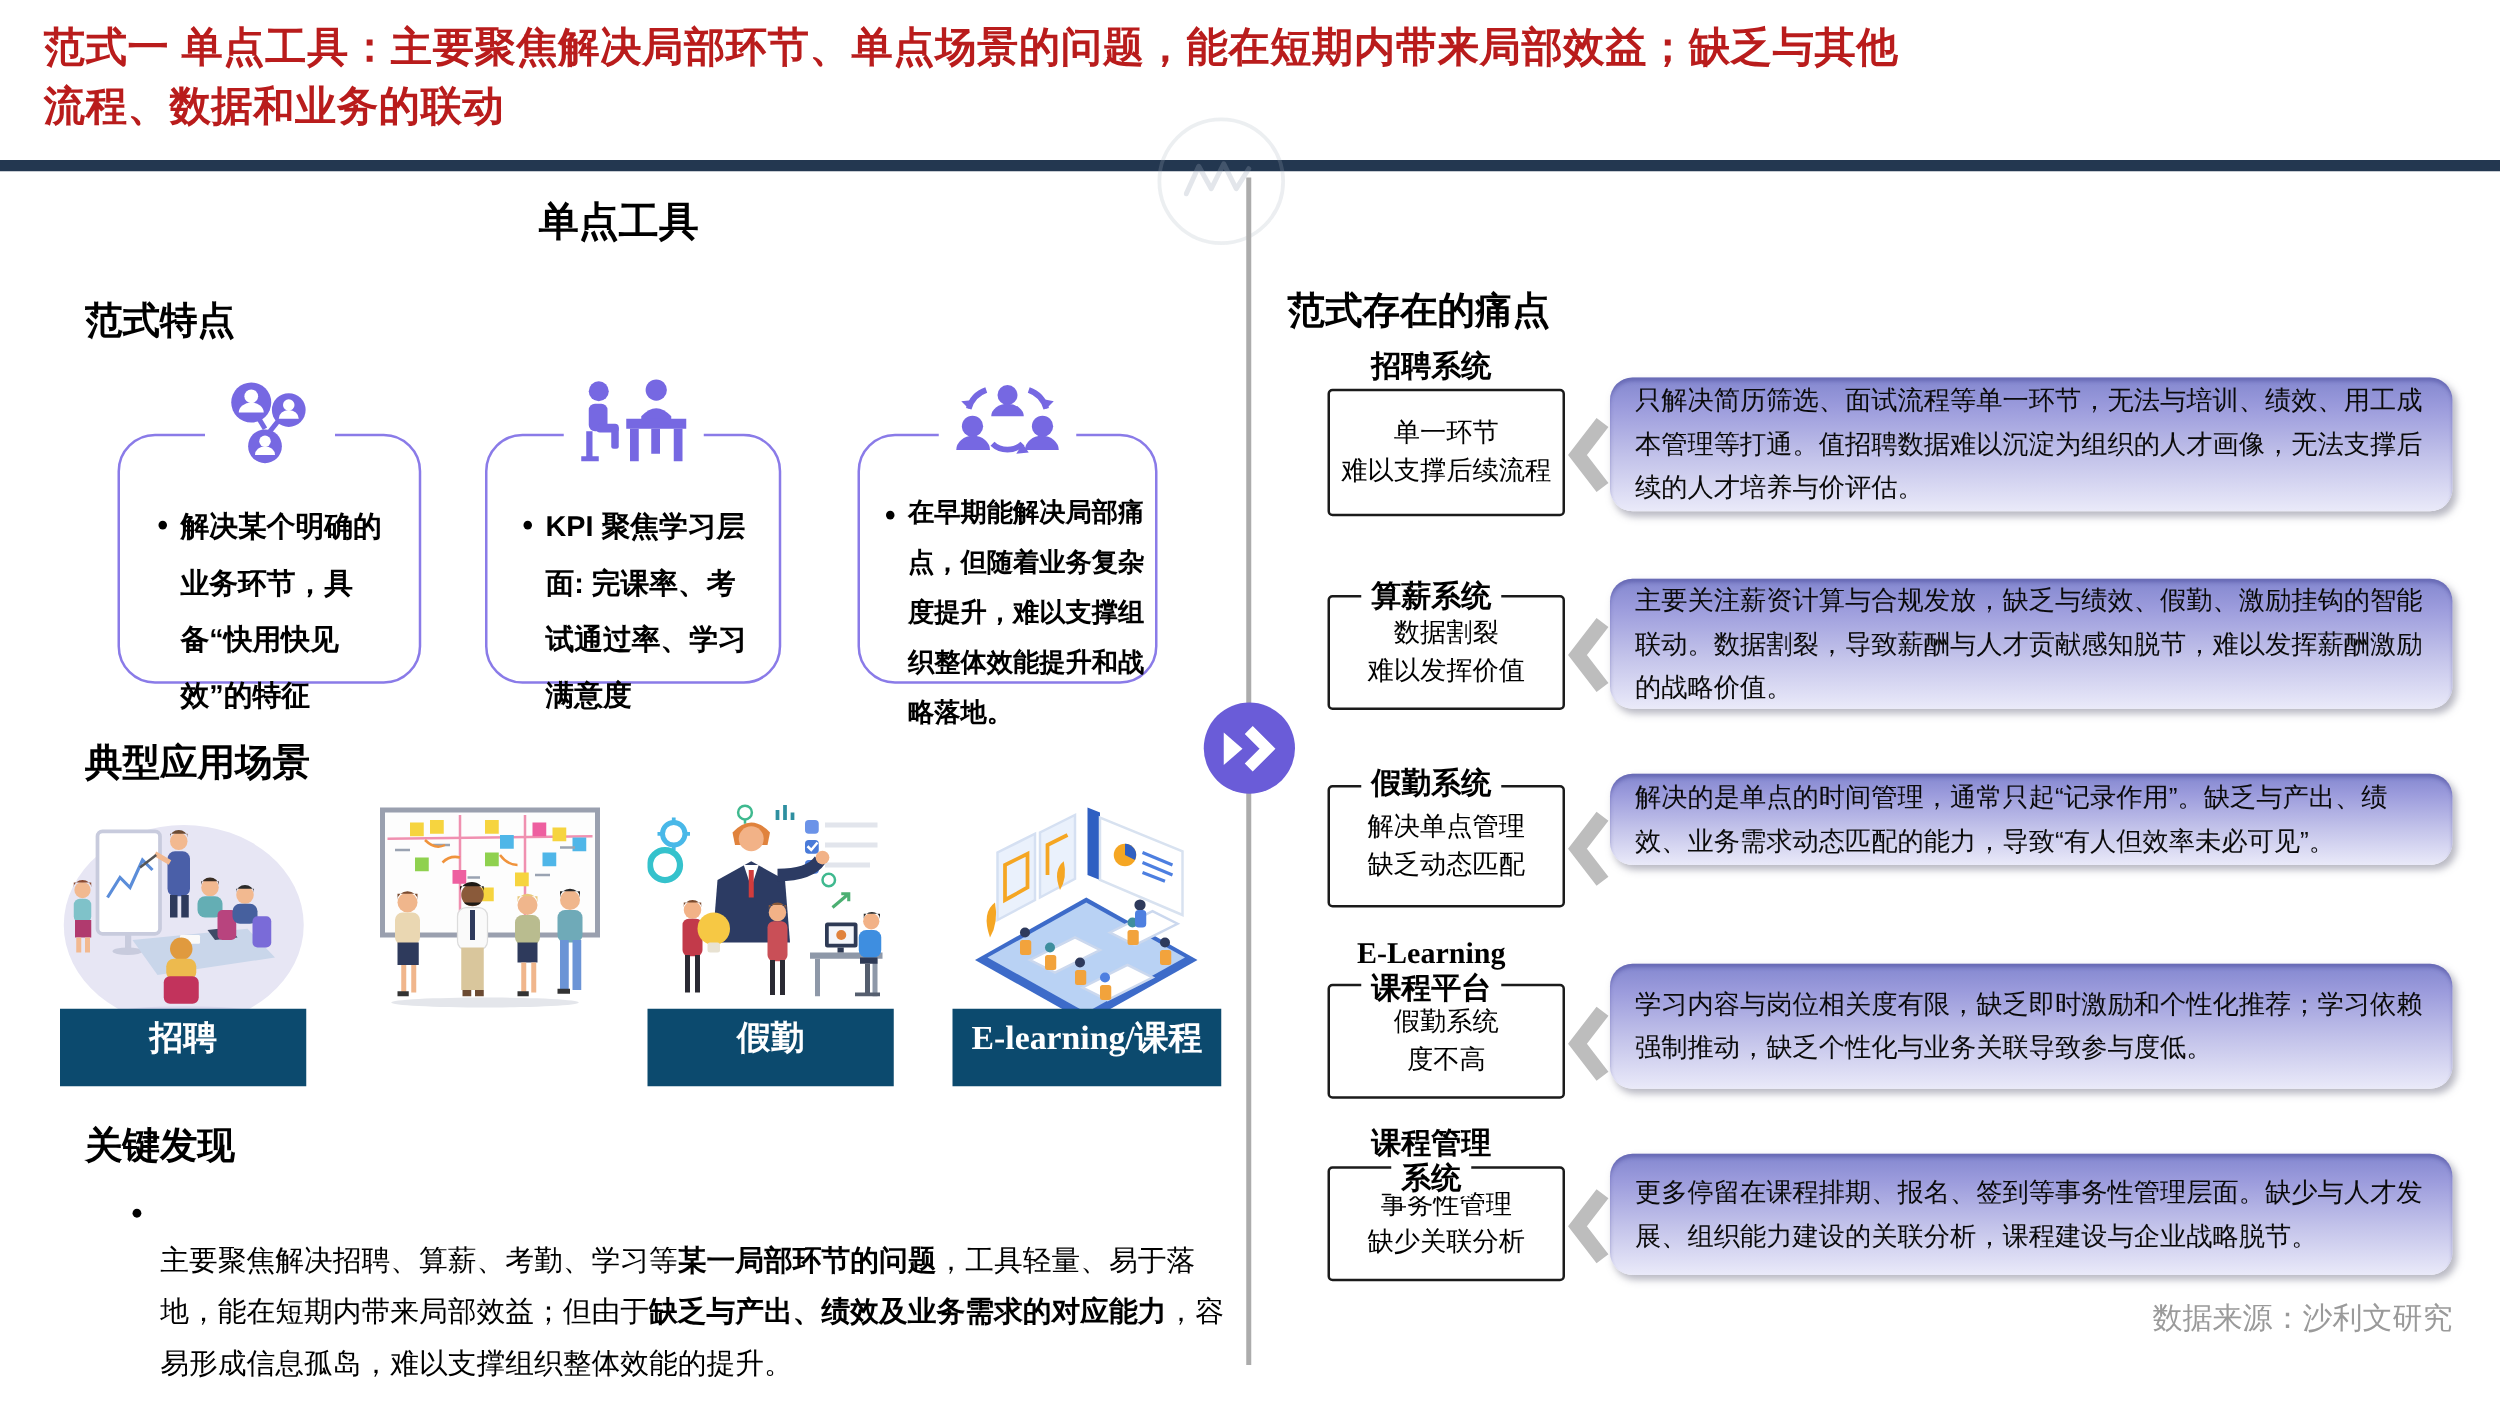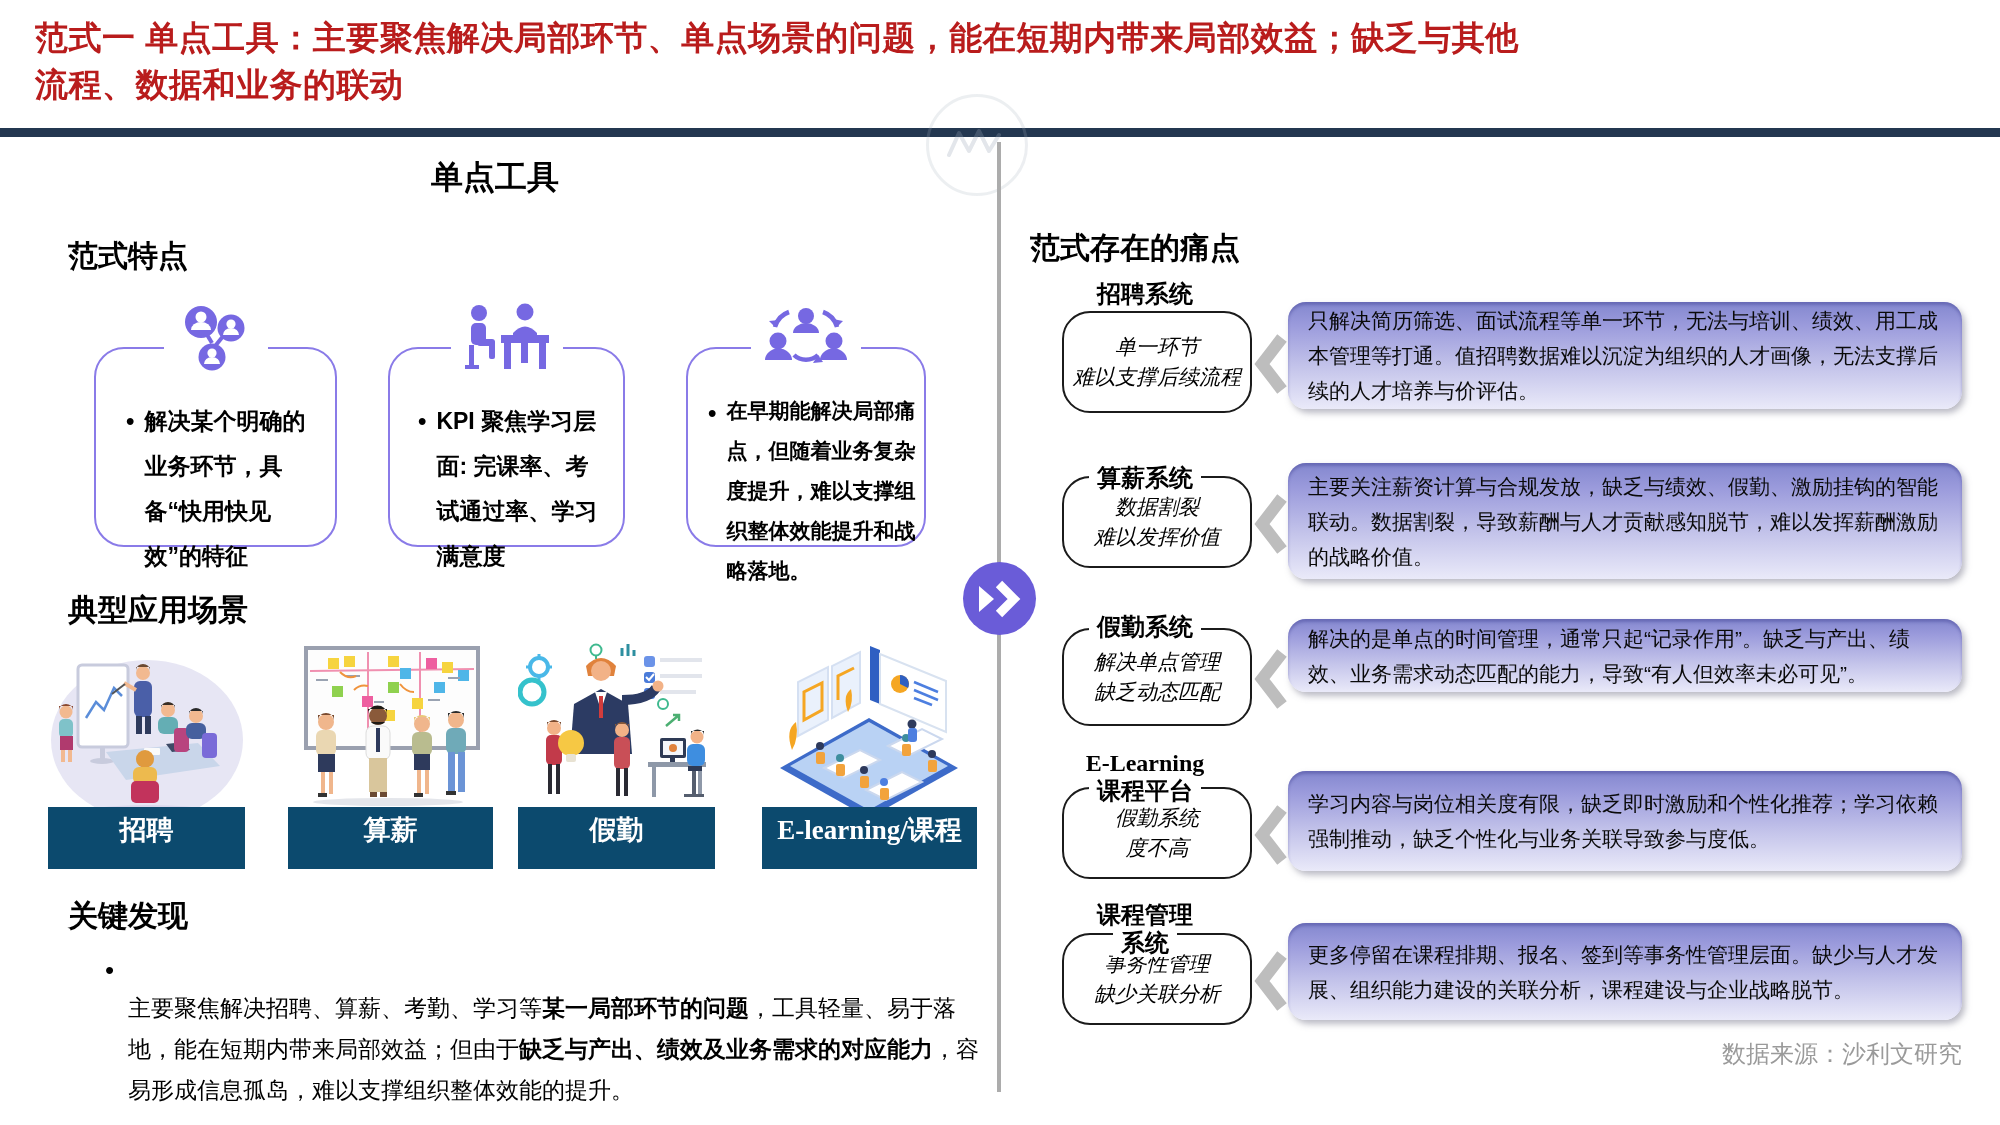--- a/index.html
+++ b/index.html
@@ -42,23 +42,23 @@
   .ftxt .b{font-weight:800;}
 
   
   .vdivider{left:997px;top:142px;width:4px;height:950px;background:#ACACAC;}
   .badge{left:963px;top:562px;width:73px;height:73px;border-radius:50%;background:#6A5CD8;}
   .badge svg{position:absolute;left:14px;top:17px;}
 
   
   .h-pain{left:1030px;top:228px;}
   .prow{left:1040px;width:922px;}
-  .pl-box{position:absolute;left:22px;width:190px;background:#fff;border:2px solid #1B1B1B;border-radius:28px;
+  .pl-box{position:absolute;left:22px;width:190px;background:#fff;border:2px solid #1B1B1B;border-radius:4px;
           box-sizing:border-box;display:flex;align-items:center;justify-content:center;text-align:center;
-          font-size:21px;line-height:30px;white-space:pre-line;font-style:italic;}
+          font-size:21px;line-height:30px;white-space:pre-line;}
   .pl-title{position:absolute;left:10px;width:190px;text-align:center;z-index:2;line-height:28px;}
   .pl-title span{display:inline-block;background:#fff;padding:0 8px;font-size:24px;font-weight:800;}
   .t-serif{font-family:"Liberation Serif","DejaVu Serif",serif;}
   .chevL{position:absolute;left:212px;}
   .pbox{position:absolute;left:248px;width:674px;box-sizing:border-box;padding:22px 20px;border-radius:18px;
         display:flex;flex-direction:column;justify-content:center;font-size:21px;line-height:35px;color:#0a0a0a;
         background:linear-gradient(180deg,#8387CF 0%,#9B9BDC 22%,#C3C3EA 60%,#E2E2F6 92%,#EAEAF9 100%);
         box-shadow:inset 0 3px 3px rgba(70,70,150,.45), 3px 4px 6px rgba(120,120,140,.5);}
   .r1{top:302px;} .r2{top:463px;} .r3{top:619px;} .r4{top:771px;} .r5{top:923px;}
   .source{left:1540px;top:1038px;width:422px;text-align:right;font-size:24px;color:#9A9A9A;}
@@ -255,21 +255,20 @@
         <rect x="137" y="130" width="4" height="24" fill="#F0B68C"></rect>
         <rect x="126" y="153" width="9" height="4" fill="#333"></rect>
       <circle cx="168" cy="80" r="8" fill="#F0B68C"></circle>
         <path d="M160,78 a8,7 0 0 1 16,0 l0,-5 -16,0 z" fill="#2A2A2A"></path>
       <rect x="158" y="88" width="20" height="26" rx="6" fill="#6FAAB8"></rect>
       <rect x="160" y="112" width="7" height="40" fill="#6B94D6"></rect>
         <rect x="170" y="112" width="7" height="40" fill="#6B94D6"></rect>
         <rect x="158" y="151" width="10" height="4" fill="#333"></rect>
       <ellipse cx="100" cy="162" rx="75" ry="4" fill="#E4E6EB"></ellipse>
     </svg>
-    <div class="bar">算薪</div>
   </div>
 
   <div class="abs card card3">
     <svg class="illu" viewBox="0 0 197 183" preserveAspectRatio="xMidYMax meet">
       <circle cx="21" cy="27" r="9" fill="none" stroke="#49B8E8" stroke-width="4"></circle>
       <g stroke="#49B8E8" stroke-width="3">
           <line x1="21" y1="14" x2="21" y2="18"></line>
           <line x1="21" y1="36" x2="21" y2="40"></line>
           <line x1="8" y1="27" x2="12" y2="27"></line>
           <line x1="30" y1="27" x2="34" y2="27"></line>
@@ -398,21 +397,21 @@
     <div class="pbox" style="top:0;height:107px">只解决简历筛选、面试流程等单一环节，无法与培训、绩效、用工成本管理等打通。值招聘数据难以沉淀为组织的人才画像，无法支撑后续的人才培养与价评估。</div>
   </div>
 
   <div class="abs prow r2">
     <div class="pl-title" style="top:1px"><span>算薪系统</span></div>
     <div class="pl-box" style="top:13px;height:92px">数据割裂
 难以发挥价值</div>
     <svg class="chevL" style="top:29px" width="36" height="64" viewBox="0 0 36 64">
         <path d="M30,6 L10,32 L30,58" stroke="#BDBDBD" stroke-width="12" fill="none"></path>
       </svg>
-    <div class="pbox" style="top:0;height:116px">主要关注薪资计算与合规发放，缺乏与绩效、假勤、激励挂钩的智能联动。数据割裂，导致薪酬与人才贡献感知脱节，难以发挥薪酬激励的战略价值。</div>
+    <div class="pbox" style="top:0;height:104px">主要关注薪资计算与合规发放，缺乏与绩效、假勤、激励挂钩的智能联动。数据割裂，导致薪酬与人才贡献感知脱节，难以发挥薪酬激励的战略价值。</div>
   </div>
 
   <div class="abs prow r3">
     <div class="pl-title" style="top:-6px"><span>假勤系统</span></div>
     <div class="pl-box" style="top:9px;height:98px">解决单点管理
 缺乏动态匹配</div>
     <svg class="chevL" style="top:28px" width="36" height="64" viewBox="0 0 36 64">
         <path d="M30,6 L10,32 L30,58" stroke="#BDBDBD" stroke-width="12" fill="none"></path>
       </svg>
     <div class="pbox" style="top:0;height:73px">解决的是单点的时间管理，通常只起“记录作用”。缺乏与产出、绩效、业务需求动态匹配的能力，导致“有人但效率未必可见”。</div>

